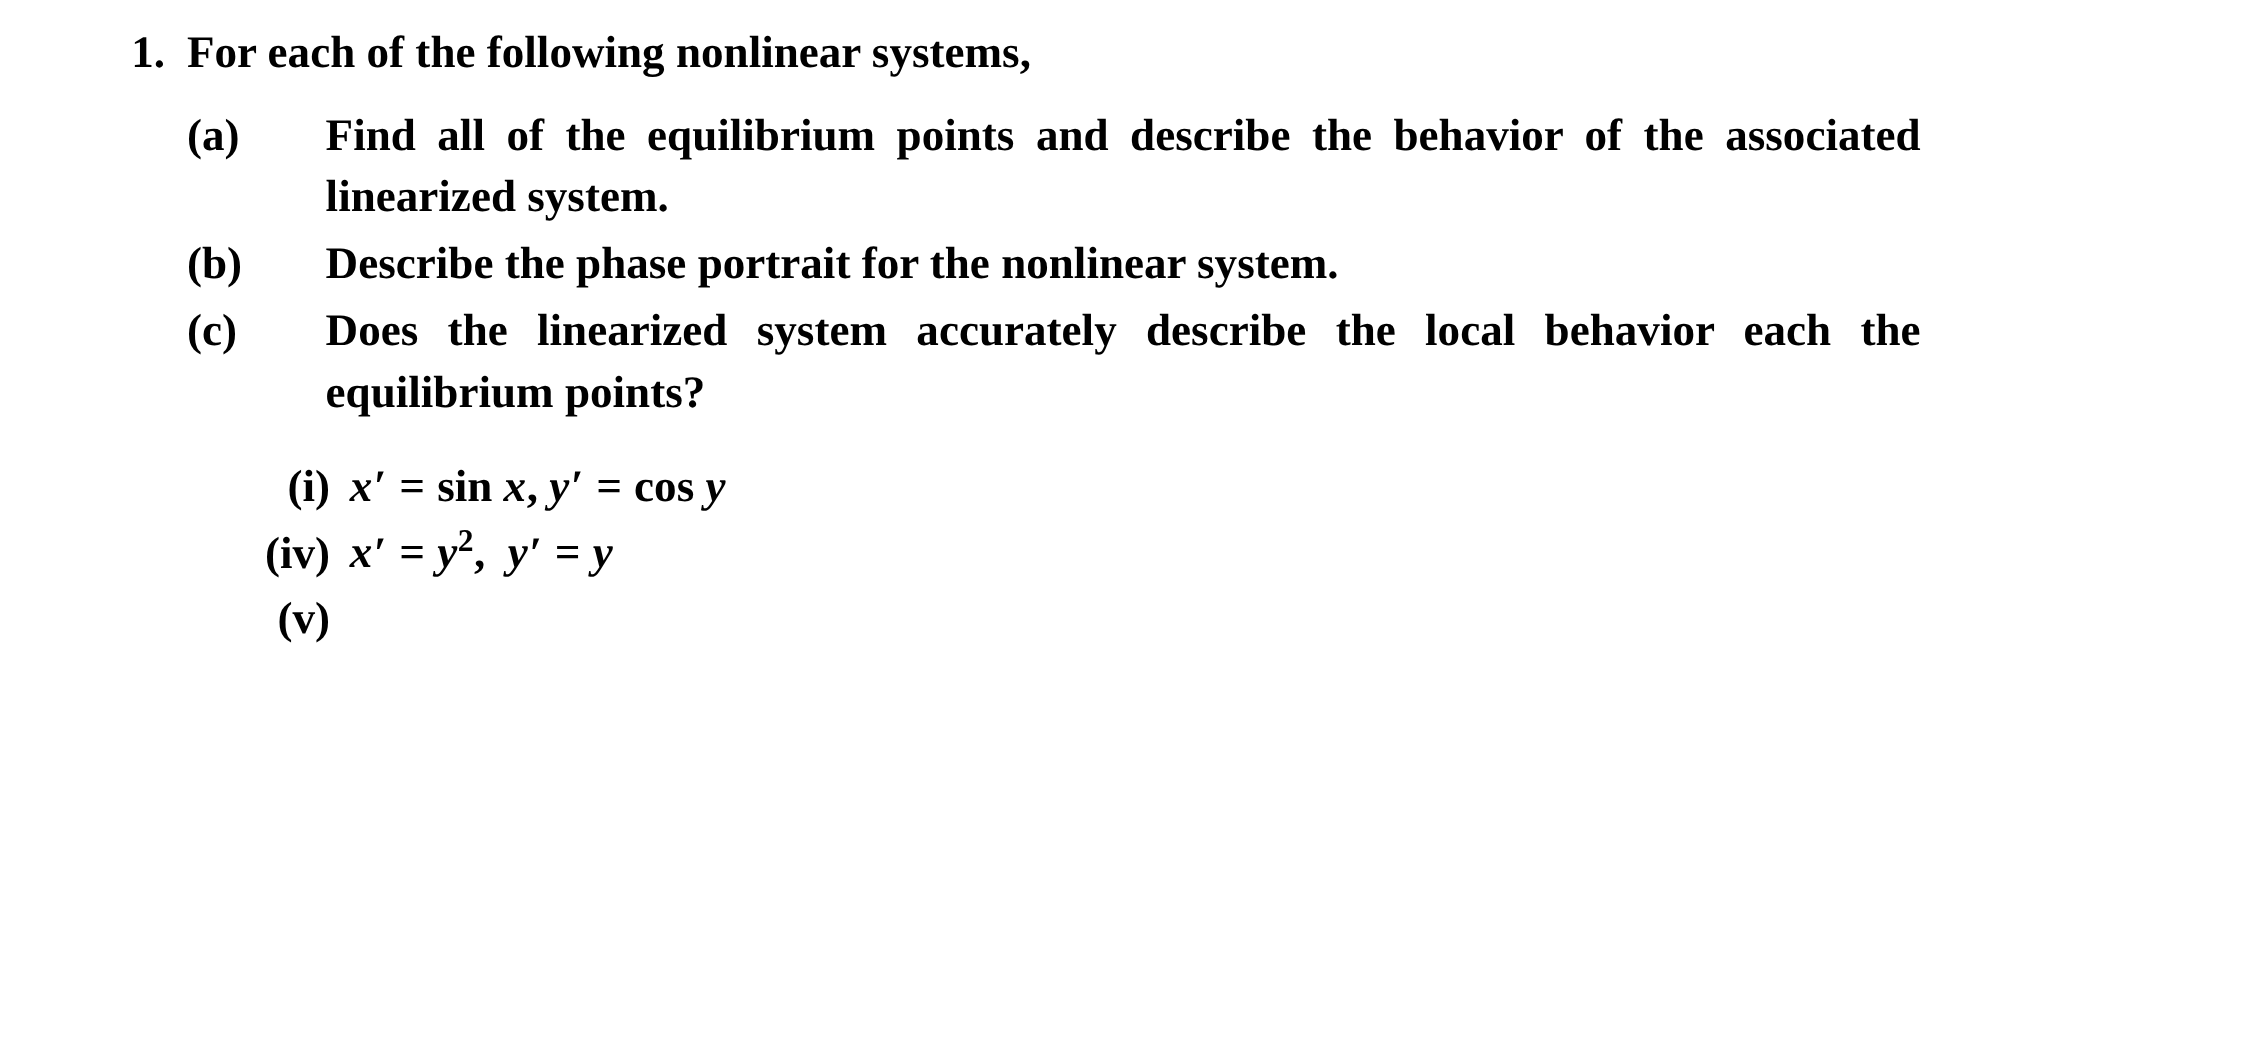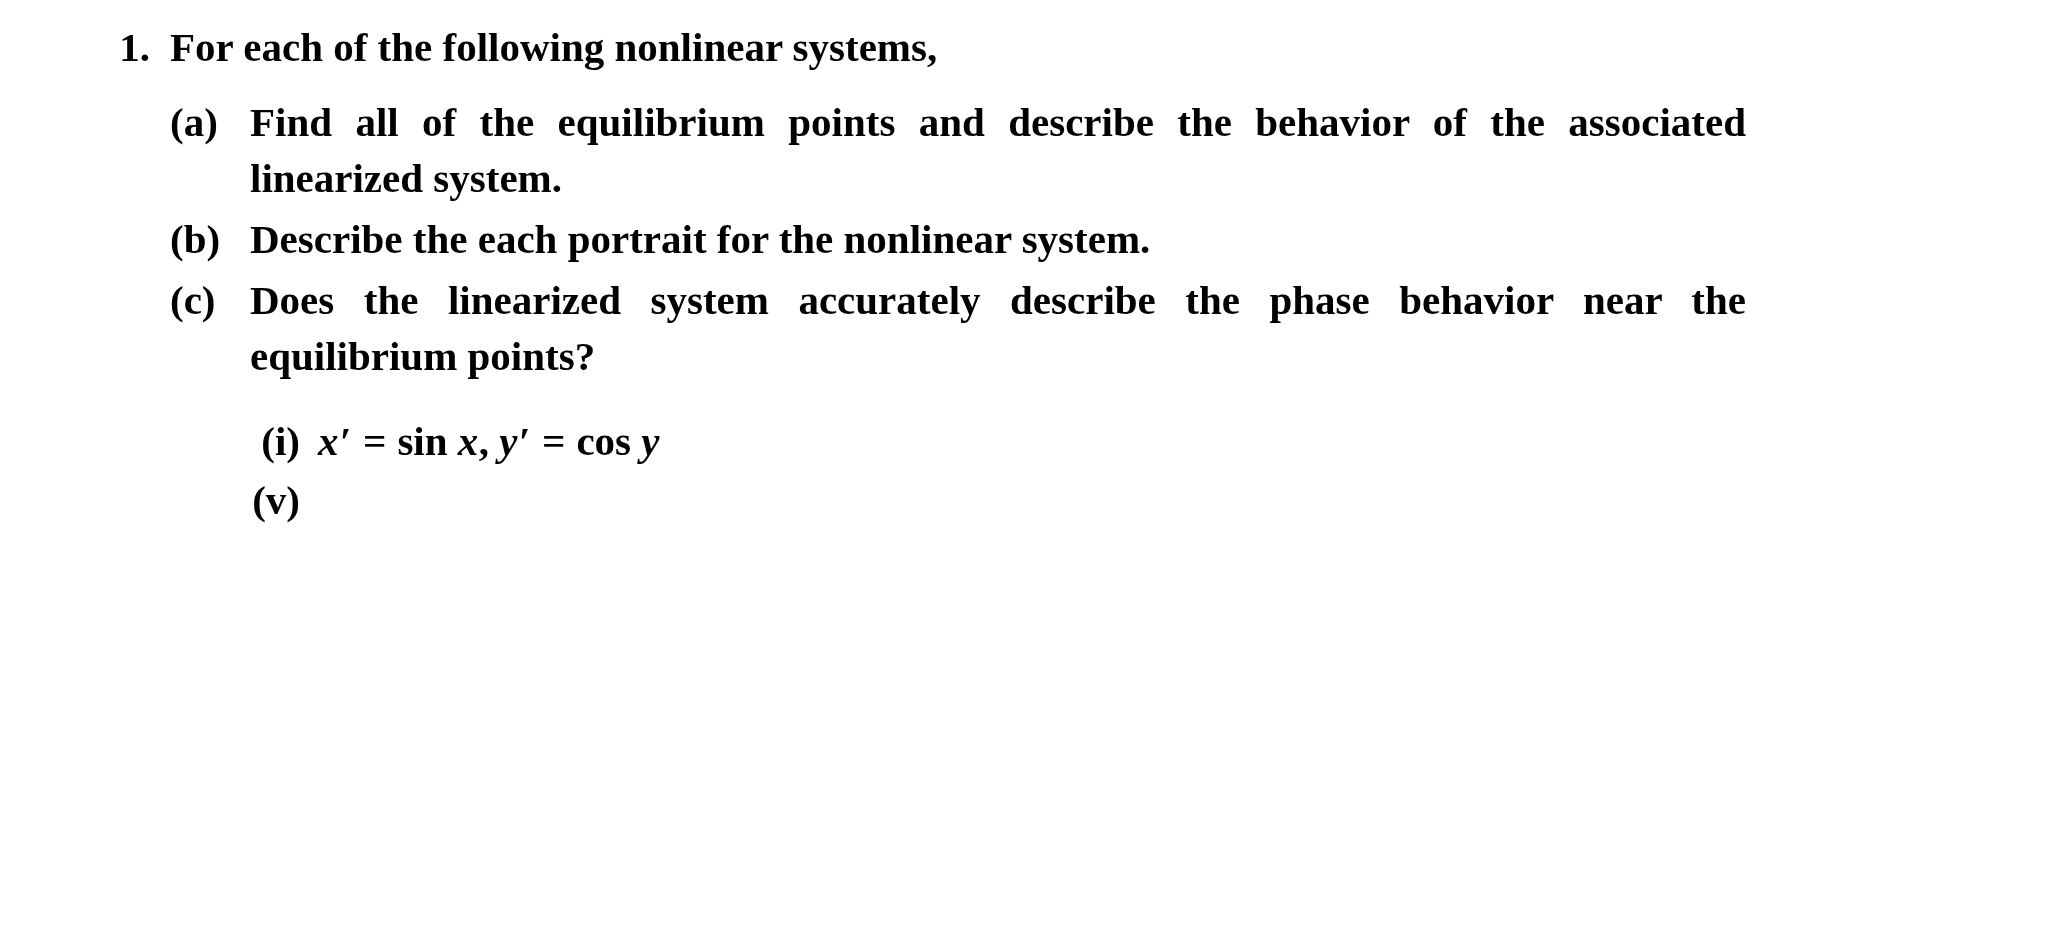--- a/index.html
+++ b/index.html
@@ -42,20 +42,21 @@
   }
   .part-label {
     width: 80px;
     text-align: left;
     padding-left: 0;
   }
   .part-text {
     flex: 1;
     text-align: justify;
     padding-right: 220px;
+    margin-left: 46px;
   }
   .sublist {
     margin-top: 30px;
     padding-left: 40px;
   }
   .sub-row {
     display: flex;
     align-items: baseline;
     margin-bottom: 4px;
   }
@@ -97,39 +98,45 @@
     <div class="stem">
       <div class="parts">
 
         <div class="part-row">
           <div class="part-label">(a)</div>
           <div class="part-text">Find all of the equilibrium points and describe the behavior of the associated linearized system.</div>
         </div>
 
         <div class="part-row">
           <div class="part-label">(b)</div>
-          <div class="part-text">Describe the each portrait for the nonlinear system.</div>
+          <div class="part-text">Describe the phase portrait for the nonlinear system.</div>
         </div>
 
         <div class="part-row">
           <div class="part-label">(c)</div>
-          <div class="part-text">Does the linearized system accurately describe the phase behavior near the equilibrium points?</div>
+          <div class="part-text">Does the linearized system accurately describe the local behavior each the equilibrium points?</div>
         </div>
 
         <div class="sublist">
 
           <div class="sub-row">
             <div class="sub-label">(i)</div>
             <div class="math">
               <span>x<span class="prime">′</span> = <span class="fn">sin </span><span>x</span></span><span class="fn">,  </span><span>y<span class="prime">′</span> = <span class="fn">cos </span><span>y</span></span>
             </div>
           </div>
 
 
 
+          <div class="sub-row">
+            <div class="sub-label">(iv)</div>
+            <div class="math">
+              x<span class="prime">′</span> = y<sup>2</sup><span class="fn">,&nbsp;&nbsp;</span>y<span class="prime">′</span> = y
+            </div>
+          </div>
 
           <div class="sub-row">
             <div class="sub-label">(v)</div>
           </div>
 
         </div>
       </div>
     </div>
   </div>
 

